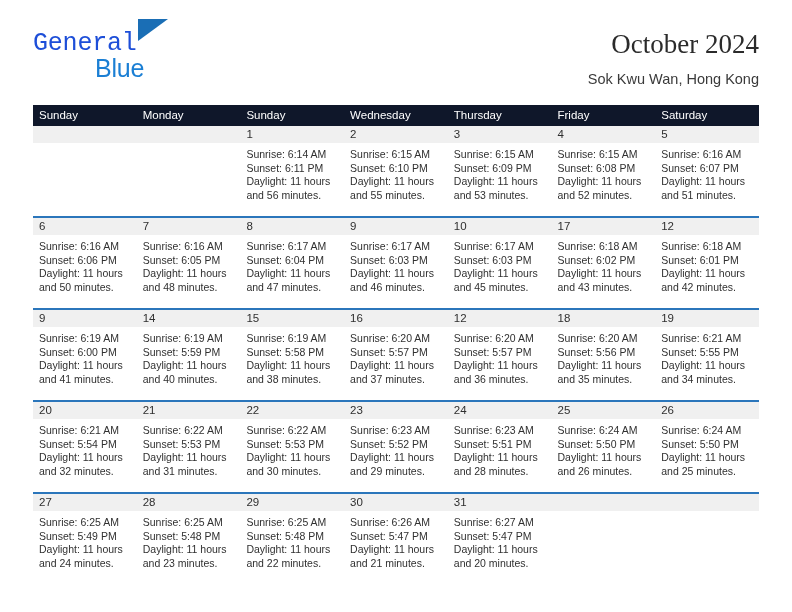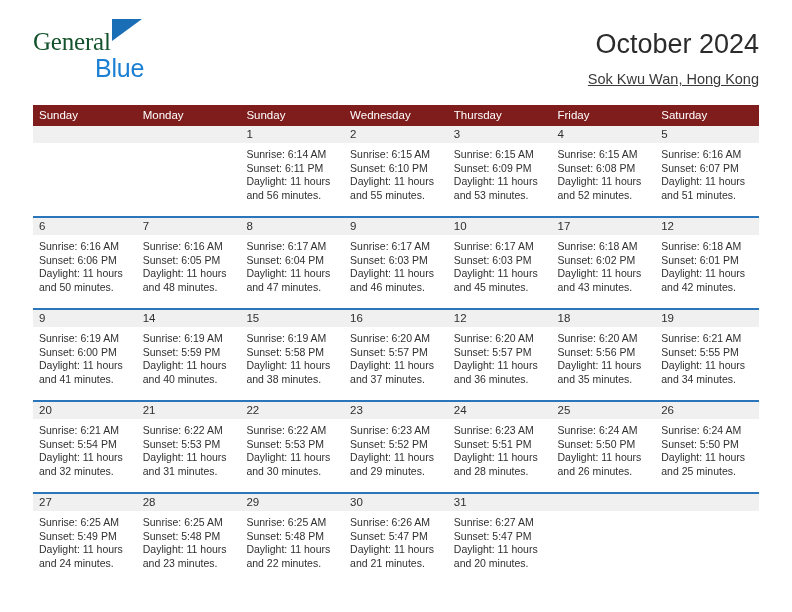--- a/index.html
+++ b/index.html
@@ -40,22 +40,22 @@
   }
   .brand-top {
     position: relative;
     height: 26px;
     line-height: 26px;
     white-space: nowrap;
   }
   .brand-general {
     font-size: 25px;
     letter-spacing: -0.2px;
-    color: #14532d;
-    font-family: Liberation Serif, serif;
+    color: #1d4ed8;
+    font-family: Liberation Mono, monospace;
   }
   .brand-triangle {
     display: inline-block;
     width: 0;
     height: 0;
     position: relative;
     top: -9px;
     margin-left: 1px;
     border-left: 30px solid #1a6eb5;
     border-bottom: 22px solid transparent;
@@ -74,42 +74,42 @@
     position: absolute;
     right: 0;
     top: 0;
     text-align: right;
   }
   .cal-title {
     font-size: 27px;
     color: #2b2b2b;
     line-height: 32px;
     white-space: nowrap;
+    font-family: Liberation Serif, serif;
   }
   .cal-subtitle {
     font-size: 14.5px;
     color: #3a3a3a;
     line-height: 20px;
     margin-top: 9px;
     white-space: nowrap;
-    text-decoration: underline;
   }
 
   
   .calendar {
     position: absolute;
     left: 33px;
     top: 105px;
     width: 726px;
     border-collapse: collapse;
     table-layout: fixed;
   }
 
   .dow-row th {
-    background: #7f1d1d;
+    background: #0f172a;
     color: #ffffff;
     font-weight: normal;
     font-size: 11.5px;
     text-align: left;
     padding: 4px 0 5px 6px;
     height: 12px;
     border: none;
   }
 
   .week-row td {

